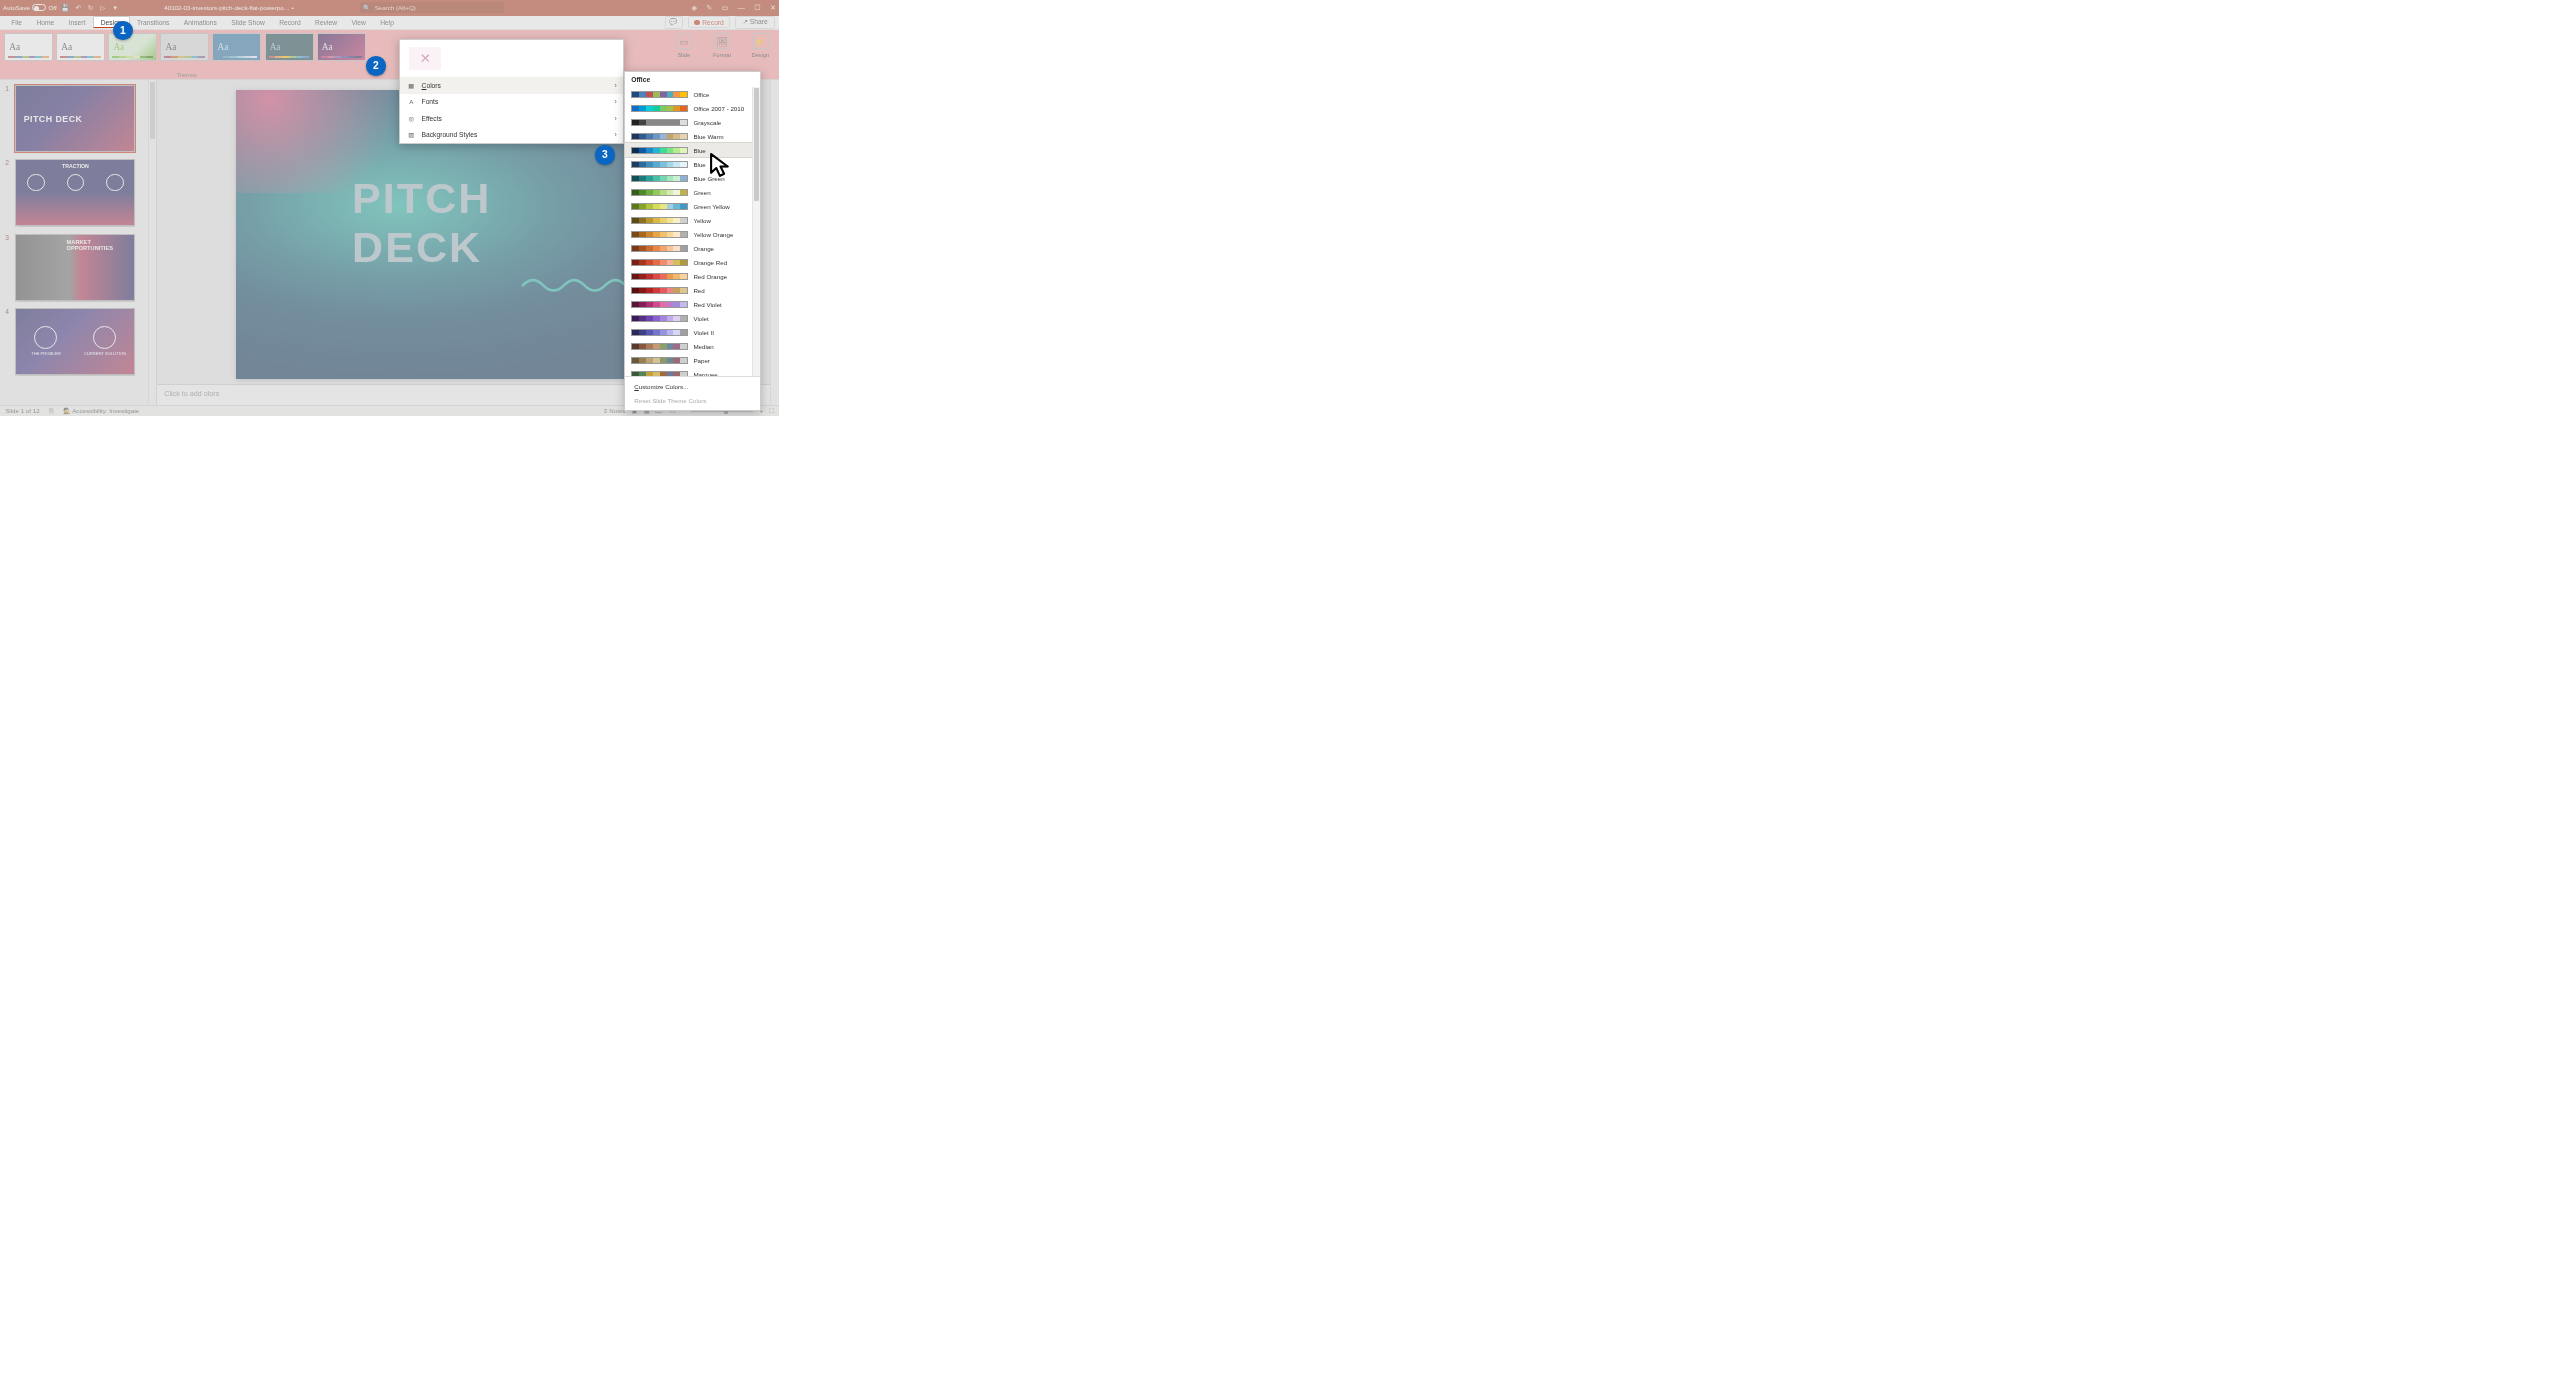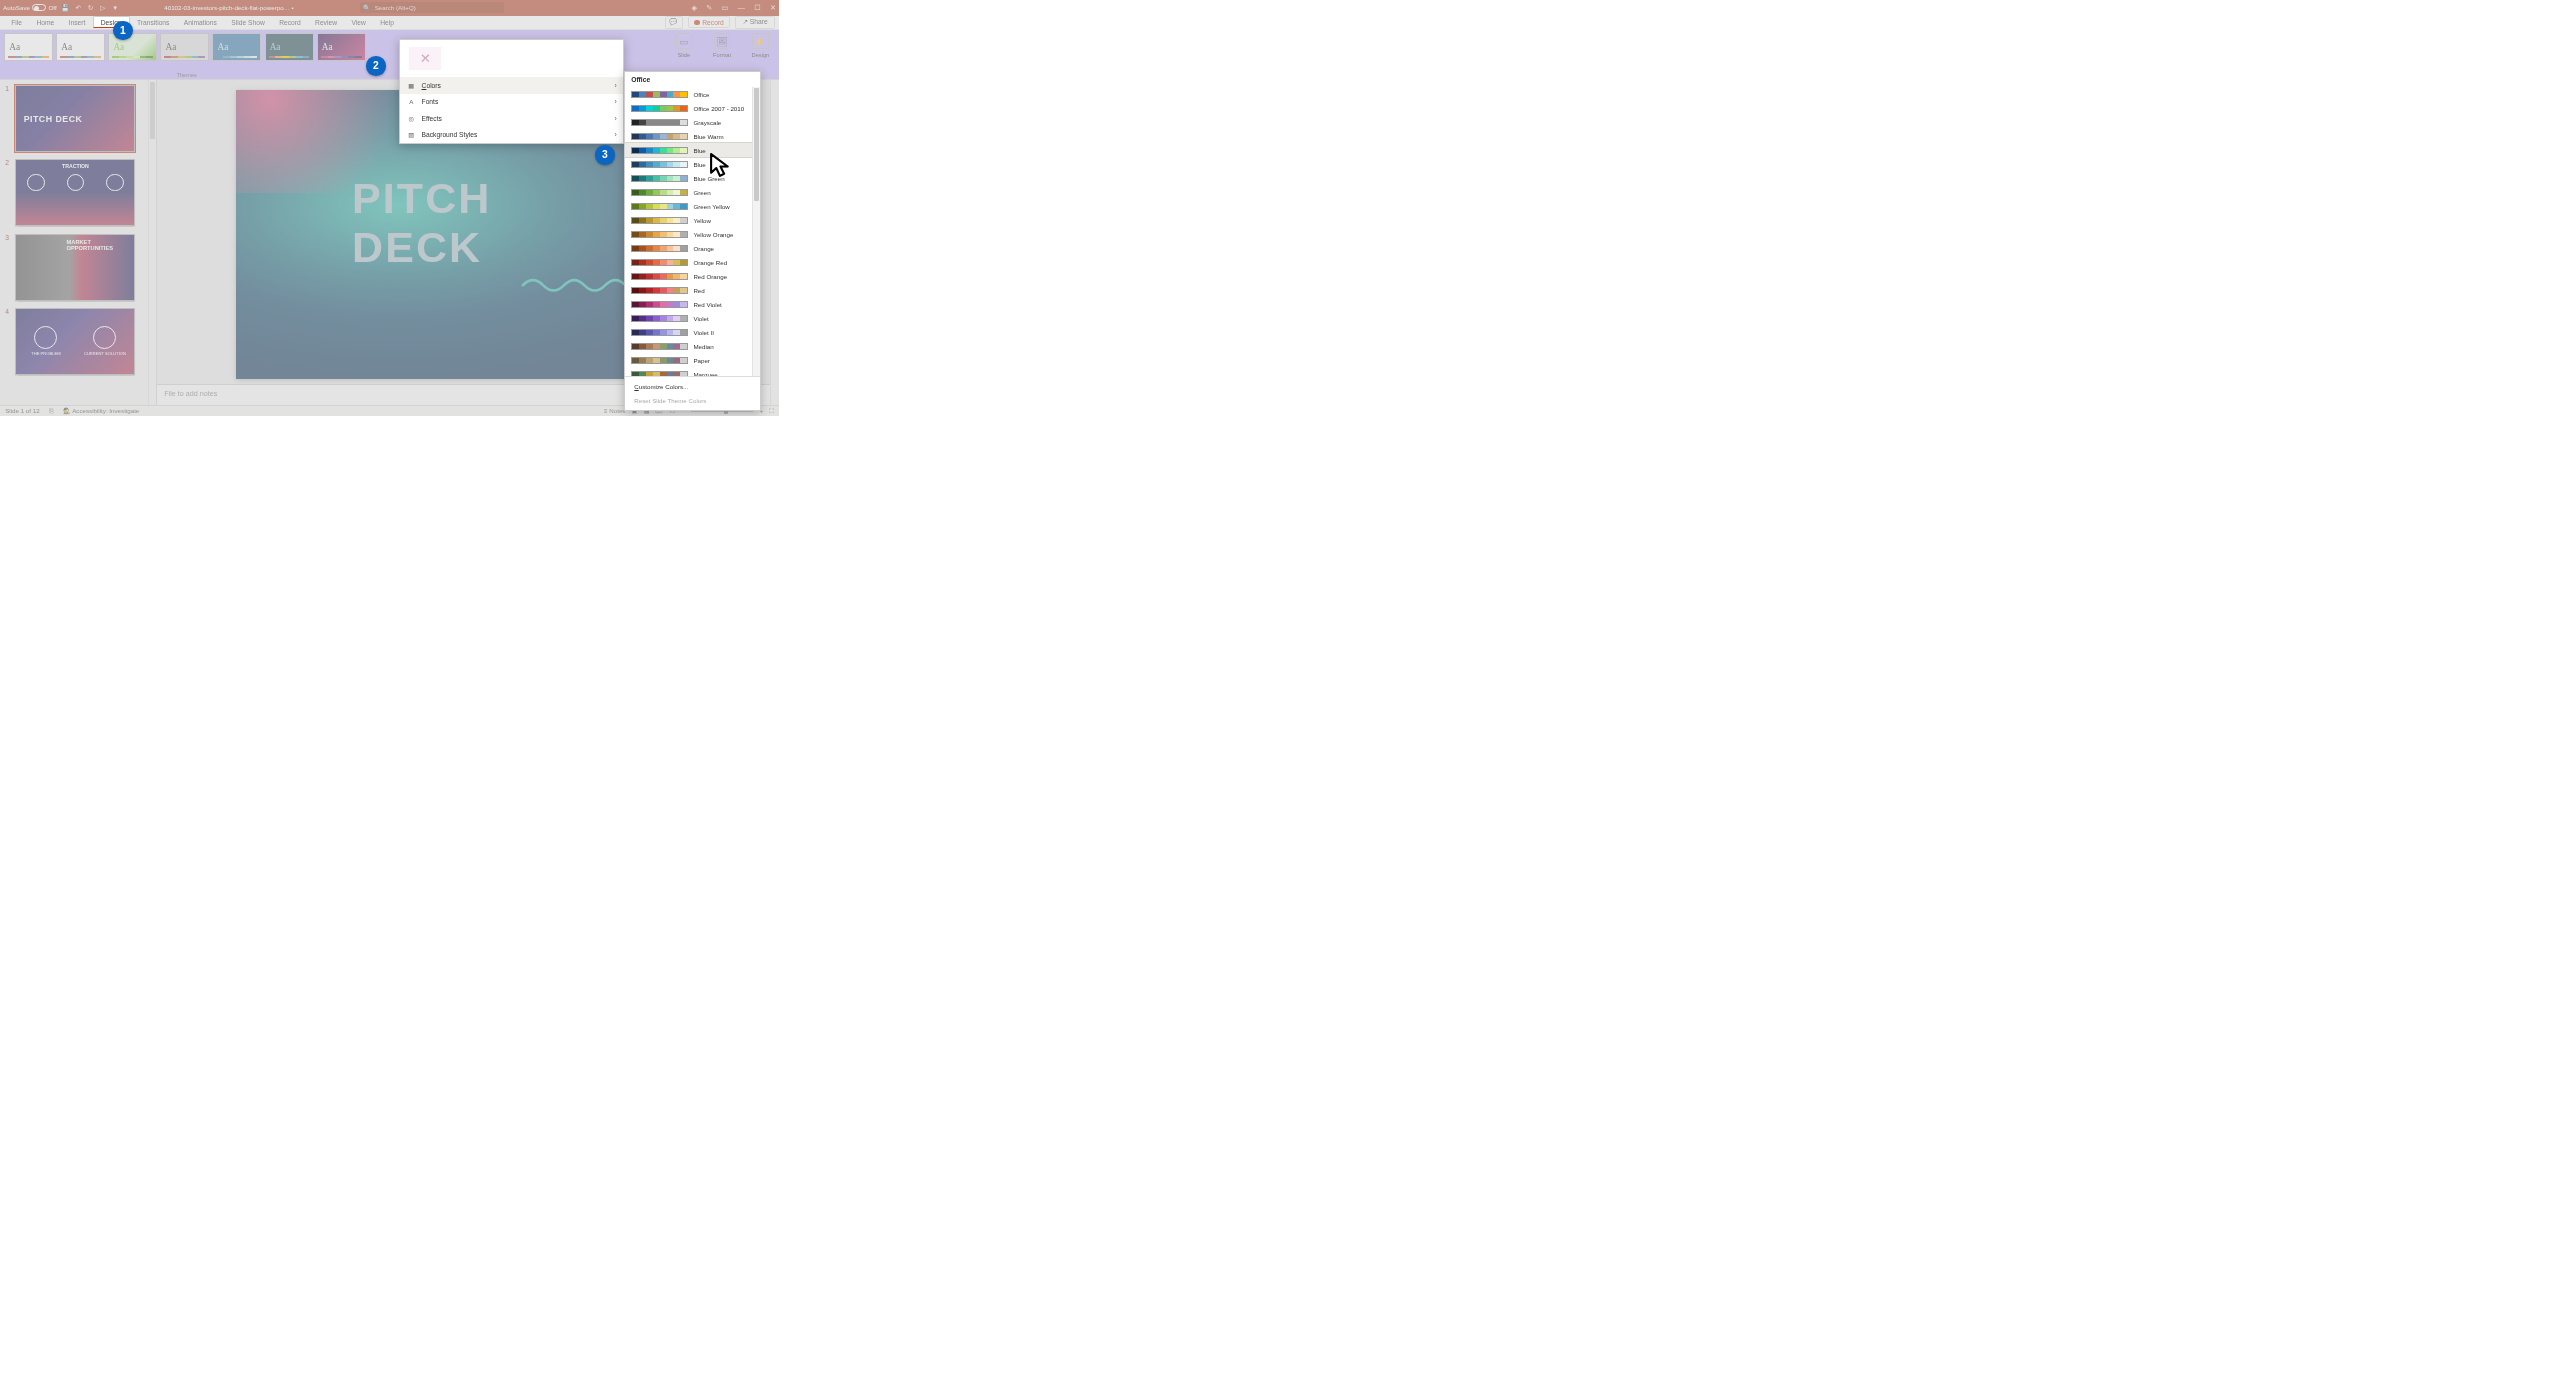--- a/index.html
+++ b/index.html
@@ -24,21 +24,21 @@
 .ribbon-tabs .tab { padding: 2.6px 7.2px; color: #444; cursor: pointer; }
 .ribbon-tabs .tab.design { background:#fff; border:0.5px solid #ccc; border-bottom:1.5px solid #c43e1c; padding-bottom:1px; border-radius:1.5px 1.5px 0 0; position:relative; z-index:60;}
 .ribbon-tabs .spacer { flex: 1; }
 .ribbon-tabs .right-group { display:flex; align-items:center; gap:5.2px; }
 .ribbon-tabs .comments-btn { border:0.5px solid #ddd; padding:1.5px 4.1px; border-radius:1.5px; color:#c43e1c;}
 .ribbon-tabs .record-btn { border:0.5px solid #ddd; padding:1.5px 5.2px; border-radius:1.5px; color:#c43e1c; display:flex; align-items:center; gap:2.6px;}
 .ribbon-tabs .record-btn::before { content:""; width:5.2px;height:5.2px;border-radius:50%;background:#c43e1c;}
 .ribbon-tabs .share-btn { border:0.5px solid #ddd; padding:1.5px 6.2px; border-radius:1.5px; color:#444;}
 
 
-.ribbon { height: 50px; background: #c4b5fd; border-bottom: 0.5px solid #d4d4d4; display: flex; align-items: flex-start; padding: 3.1px 4.1px 0 4.1px; position:relative;}
+.ribbon { height: 50px; background: #fca5a5; border-bottom: 0.5px solid #d4d4d4; display: flex; align-items: flex-start; padding: 3.1px 4.1px 0 4.1px; position:relative;}
 .themes-group { display:flex; gap:3.1px; flex-wrap:nowrap;}
 .theme-thumb { width: 49px; height: 28px; border:0.5px solid #bbb; background:#fff; position:relative; display:flex; align-items:center; justify-content:flex-start; padding-left:4.1px; font-family: Georgia, serif; font-size: 9.3px; color:#444;}
 .theme-thumb .swatches { position:absolute; bottom:1.5px; left:3.1px; right:3.1px; height:2.6px; display:flex;}
 .theme-thumb .swatches span{flex:1;}
 .theme-thumb.t1 .swatches span:nth-child(1){background:#c0504d;} .theme-thumb.t1 .swatches span:nth-child(2){background:#4f81bd;} .theme-thumb.t1 .swatches span:nth-child(3){background:#9bbb59;} .theme-thumb.t1 .swatches span:nth-child(4){background:#8064a2;} .theme-thumb.t1 .swatches span:nth-child(5){background:#4bacc6;} .theme-thumb.t1 .swatches span:nth-child(6){background:#f79646;}
 .theme-thumb.green { background: linear-gradient(135deg,#dff5d8 60%,#7bc043 100%); color:#7bc043;}
 .theme-thumb.room { background:#ddd;}
 .theme-thumb.pattern { background:#3a7aa8; color:#cfe7f5;}
 .theme-thumb.dark { background:#2a525a; color:#9cd;}
 .theme-thumb.grad { background:linear-gradient(135deg,#3a1e5e,#c53a6e); color:#eee;}
@@ -316,21 +316,21 @@
   <div class="editor">
     <div class="canvas-wrap">
       <div class="canvas">
         <div class="pinkblur"></div>
         <div class="title">PITCH DECK</div>
         <svg class="wiggle" width="165" height="20.6" viewBox="0 0 320 40">
             <path d="M5 20 Q 25 0 45 20 T 85 20 T 125 20 T 165 20 T 205 20 T 245 20 T 285 20" stroke="#2fb8a8" stroke-width="5" fill="none" stroke-linecap="round"></path>
           </svg>
       </div>
     </div>
-    <div class="notes-bar"><span>File to add notes</span></div>
+    <div class="notes-bar"><span>Click to add olors</span></div>
   </div>
 </div>
 
 <div class="outer-scroll"></div>
 
 <div class="statusbar">
   <span>Slide 1 of 12</span>
   <span>⎘</span>
   <span>🕵 <span>Accessibility: Investigate</span></span>
   <div class="sb-right">

